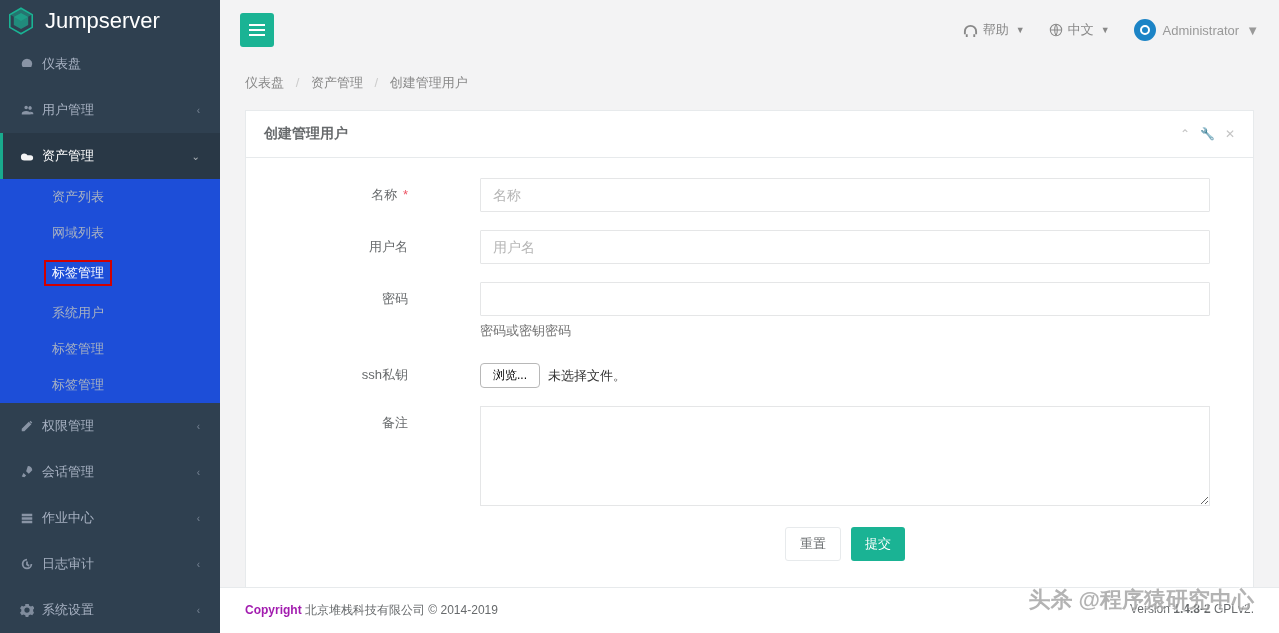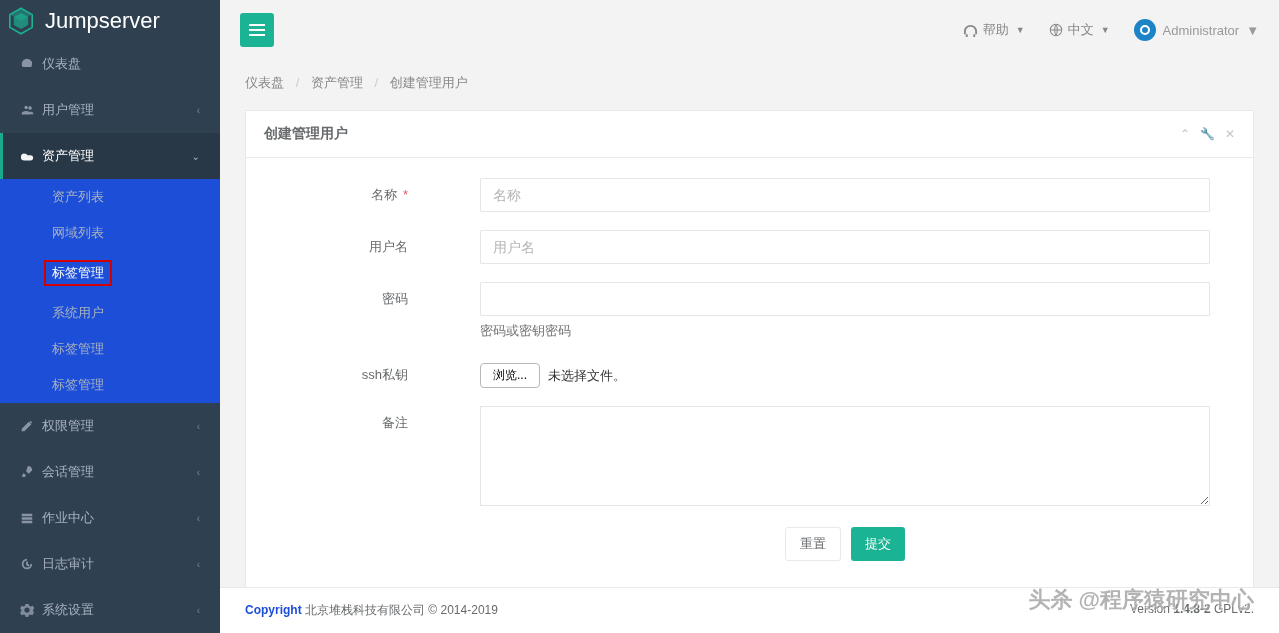--- a/index.html
+++ b/index.html
@@ -64,21 +64,21 @@
 .file-btn { background: #fff; border: 1px solid #b8b8b8; border-radius: 4px; padding: 3px 12px; cursor: pointer; font-size: 12px; }
 .file-status { color: #333; font-size: 13px; }
 .btn-row { display: flex; gap: 10px; justify-content: center; }
 .btn { padding: 7px 14px; border-radius: 3px; cursor: pointer; border: none; font-size: 13px; }
 .btn-default { background: #fff; border: 1px solid #e7eaec; color: #676a6c; }
 .btn-primary { background: #1ab394; color: #fff; }
 
 
 .footer { padding: 14px 25px; background: #fff; border-top: 1px solid #e7eaec; display: flex; color: #676a6c; font-size: 12px; }
 .footer-right { margin-left: auto; }
-.footer strong { color: #1d4ed8; }
+.footer strong { color: #a21caf; }
 .version-num { font-weight: bold; }
 
 
 .watermark { position: absolute; right: 25px; bottom: 18px; font-size: 22px; color: rgba(110,110,110,0.52); font-weight: bold; pointer-events: none; text-shadow: 1px 1px 0 rgba(255,255,255,0.6), -1px -1px 0 rgba(255,255,255,0.6); }
 </style>
 </head>
 <body>
 
 <div class="wrapper">
   <aside class="sidebar">

